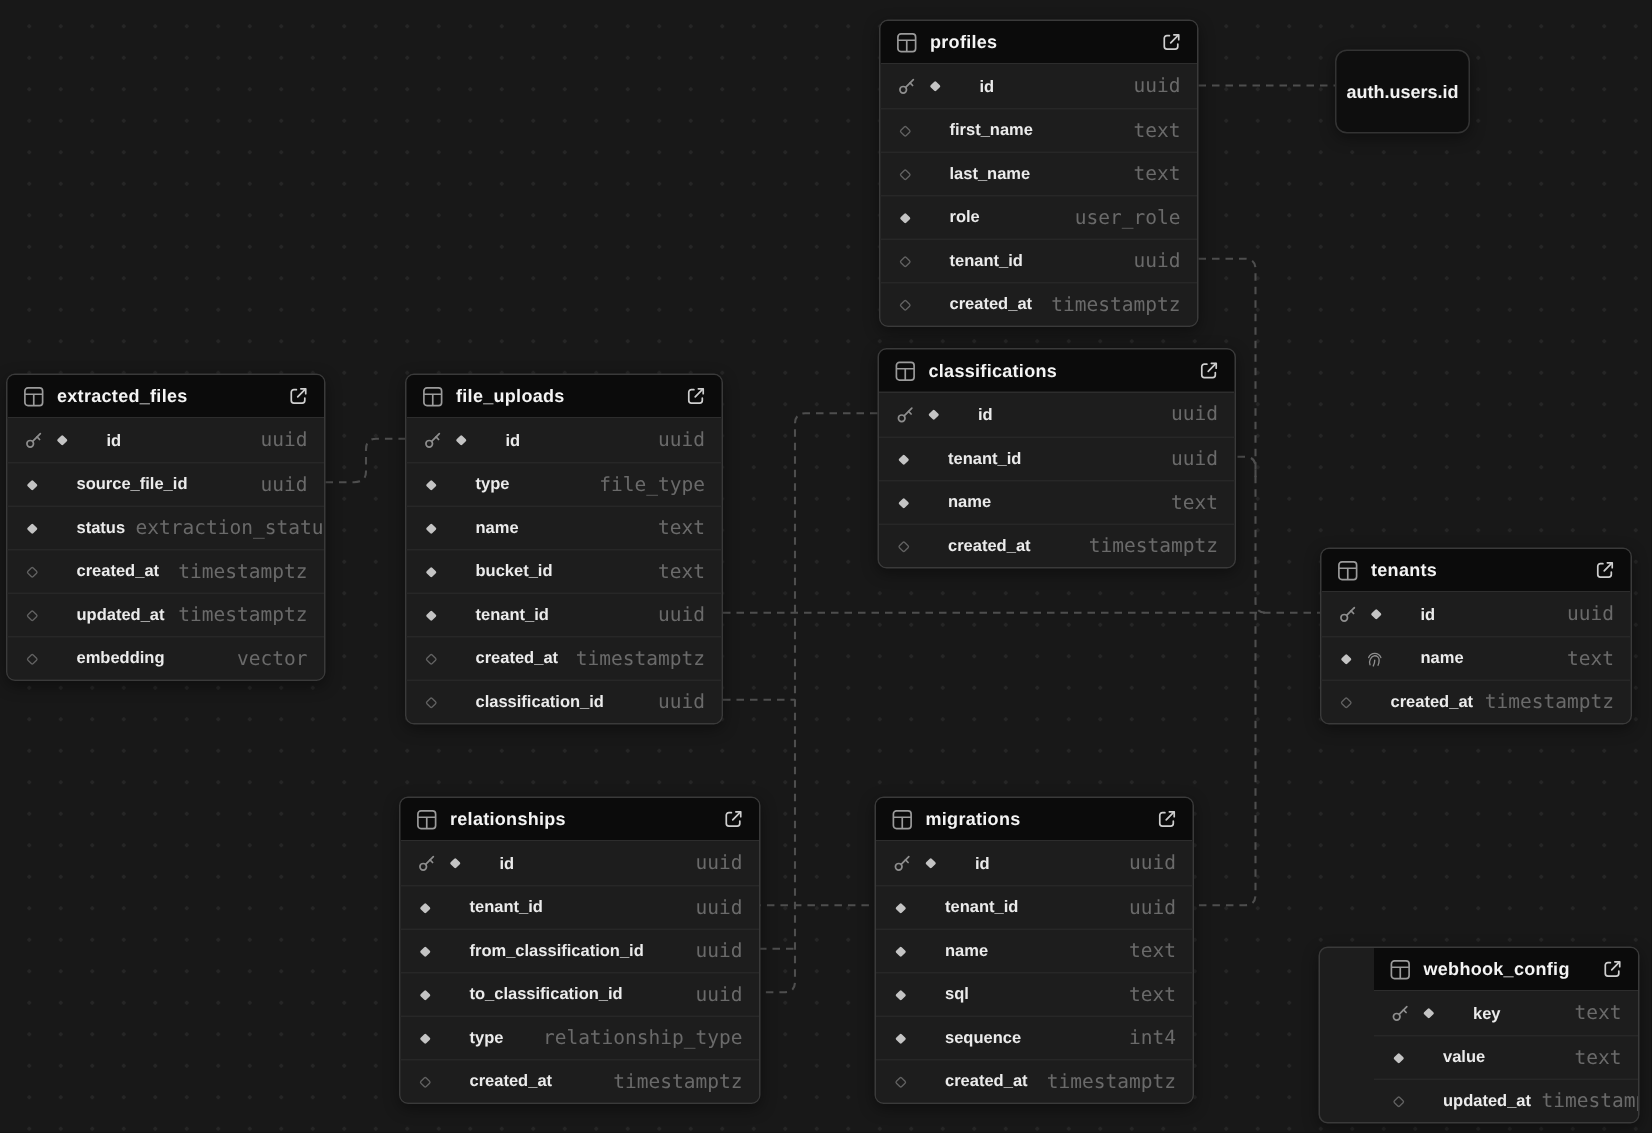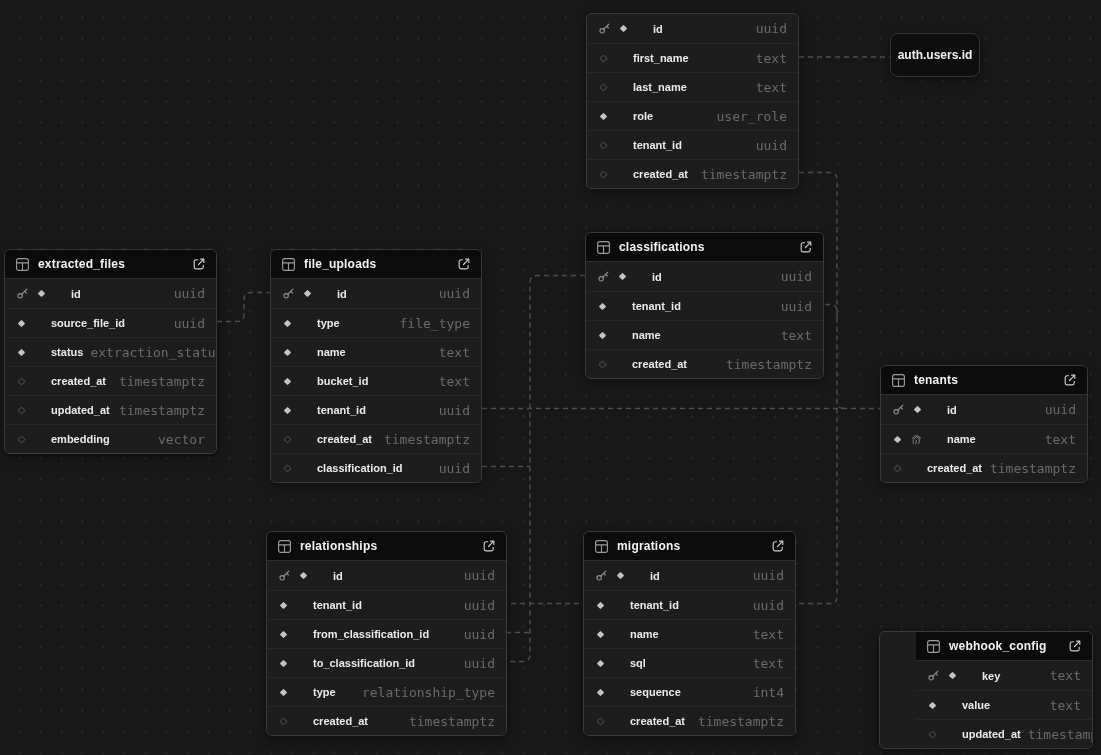--- a/index.html
+++ b/index.html
@@ -53,20 +53,36 @@
       <path d="M 799 172.5 H 830 Q 837 172.5 837 179.5 V 401.5 Q 837 408.5 844 408.5" stroke="#4e4e4e"></path>
       <path d="M 798 304.5 H 830 Q 837 304.5 837 311.5 V 322" stroke="#4e4e4e"></path>
       <path d="M 482 408.5 H 880" stroke="#4e4e4e"></path>
       <path d="M 837 408.5 V 596.5 Q 837 603.5 830 603.5 H 479" stroke="#4e4e4e"></path>
       <path d="M 585 275.5 H 537 Q 530 275.5 530 282.5 V 654.5 Q 530 661.5 523 661.5 H 479" stroke="#4e4e4e"></path>
       <path d="M 482 466.5 H 530" stroke="#4e4e4e"></path>
       <path d="M 479 632.5 H 530" stroke="#4e4e4e"></path>
       <path d="M 217 321.5 H 236 Q 244 321.5 244 314.5 V 299.5 Q 244 292.5 251 292.5 H 270" stroke="#4e4e4e"></path>
     </svg>
     <div class="table-node" style="left: 586px; top: 13px; width: 213px;">
+      <div class="t-header">
+        <span class="icon">
+          <svg width="15" height="15" viewBox="0 0 16 16" fill="none" stroke="#9b9b9b" stroke-width="1.2">
+            <rect x="1.7" y="1.7" width="12.6" height="12.6" rx="2.2"></rect>
+            <path d="M1.7 6.2 H 14.3 M 8 6.2 V 14.3"></path>
+          </svg>
+        </span>
+        <span class="t-title">profiles</span>
+        <span class="icon">
+          <svg width="14" height="14" viewBox="0 0 16 16" fill="none" stroke="#cfcfcf" stroke-width="1.3" stroke-linecap="round" stroke-linejoin="round">
+            <path d="M6.4 3.2H4.5A2 2 0 0 0 2.5 5.2v6.3a2 2 0 0 0 2 2h6.3a2 2 0 0 0 2-2V9.6"></path>
+            <path d="M9.8 2.5h3.7v3.7"></path>
+            <path d="M13.2 2.8 7.4 8.6"></path>
+          </svg>
+        </span>
+      </div>
       <div class="t-row">
         <span class="icon">
           <svg width="13" height="13" viewBox="0 0 16 16" fill="none" stroke="#8e8e8e" stroke-width="1.4" stroke-linecap="round">
             <circle cx="5.1" cy="10.9" r="2.7"></circle>
             <path d="M7.1 8.9 13.4 2.6"></path>
             <path d="M10.7 5.3 12.8 7.4"></path>
           </svg>
         </span>
         <span class="icon">
           <svg width="11" height="11" viewBox="0 0 16 16">
@@ -612,16 +628,16 @@
       <div class="t-row">
         <span class="icon">
           <svg width="11" height="11" viewBox="0 0 16 16">
             <rect x="4.4" y="4.4" width="7.2" height="7.2" rx="1.3" transform="rotate(45 8 8)" fill="none" stroke="#616161" stroke-width="1.3"></rect>
           </svg>
         </span>
         <span class="col-name">updated_at</span>
         <span class="col-type">timestamptz</span>
       </div>
     </div>
-    <div class="external-ref" style="left: 890px; top: 33px; width: 90px; height: 44px;">
+    <div class="external-ref" style="left: 890px; top: 33px; width: 90px; height: 56px;">
       <span>auth.users.id</span>
     </div>
   </div>
 
 </body></html>

